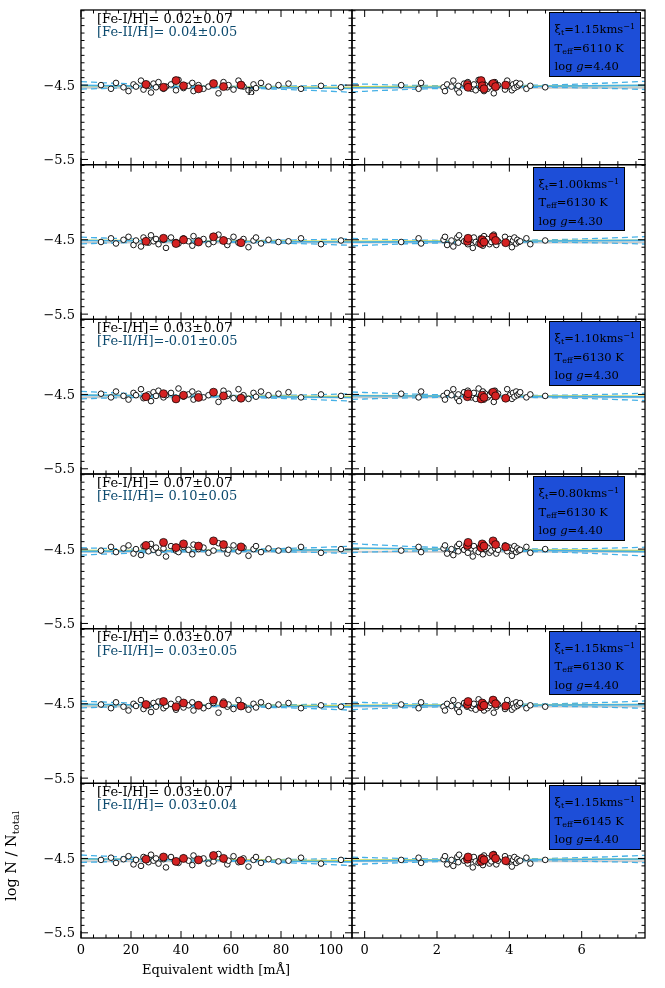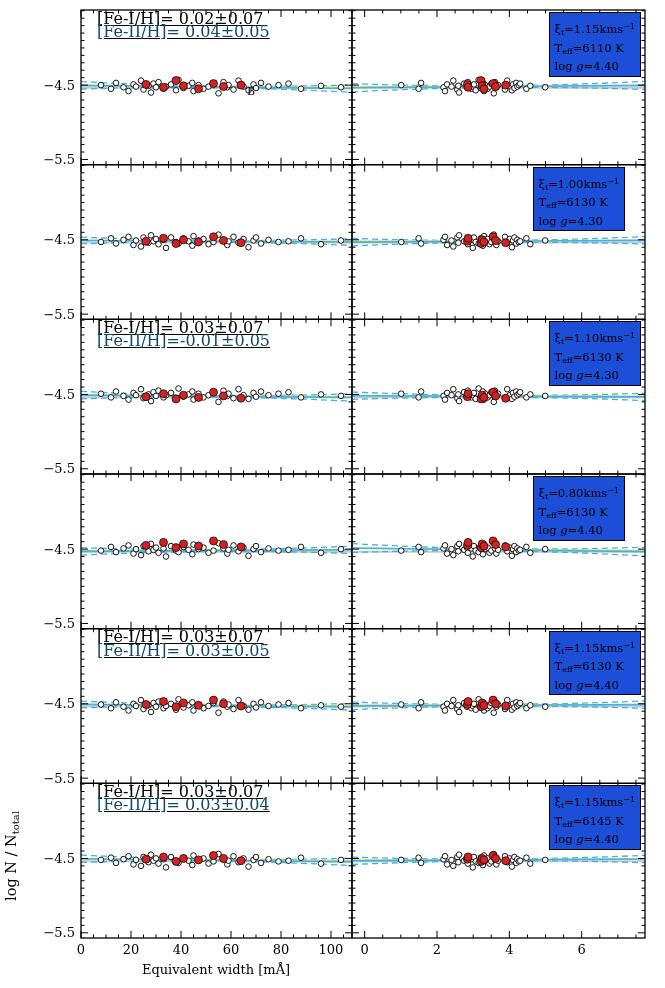--- a/index.html
+++ b/index.html
@@ -1,21 +1,21 @@
 <!DOCTYPE html>
 <html><head>
 <meta charset="utf-8">
 <style>
   html,body{margin:0;padding:0;background:#fff;}
   .fig{position:relative;width:665px;height:988px;background:#ffffff;overflow:hidden;
        font-family:"DejaVu Serif",serif;}
   #plot{position:absolute;left:0;top:0;}
   svg text{font-family:"DejaVu Serif",serif;fill:#000;}
   #overlays{position:absolute;left:0;top:0;width:665px;height:988px;pointer-events:none;}
-  .fe{position:absolute;font-size:16px;line-height:13.5px;white-space:nowrap;text-decoration:underline;}
+  .fe{position:absolute;font-size:13px;line-height:13.5px;white-space:nowrap;}
   .fe1{color:#000;}
   .fe2{color:#0c4a6e;}
   .pbox{position:absolute;background:#1d4ed8;border:1.2px solid #000;
         padding:7px 5px 2px 5px;font-size:11.5px;line-height:14.5px;white-space:nowrap;margin-left:16px;}
   .bsub{font-size:8px;vertical-align:-2px;}
   .bsup{font-size:8px;vertical-align:4px;}
   .it{font-style:italic;}
   .xt{position:absolute;font-size:13px;transform:translateX(-50%);white-space:nowrap;color:#000;}
   #xt-left{left:216px;top:962px;}
   #xt-right{left:498px;top:962px;}
@@ -1749,20 +1749,24 @@
       </div>
       <div class="fe" style="left: 97px; top: 320.834px;">
         <div class="fe1">[Fe-I/H]= 0.03±0.07</div>
         <div class="fe2">[Fe-II/H]=-0.01±0.05</div>
       </div>
       <div class="pbox" style="right: 24px; top: 321.334px;">
         <div><span>ξ</span><span class="bsub">t</span><span>=1.10kms</span><span class="bsup">−1</span></div>
         <div><span>T</span><span class="bsub">eff</span><span>=6130 K</span></div>
         <div><span>log </span><span class="it">g</span><span>=4.30</span></div>
       </div>
+      <div class="fe" style="left: 97px; top: 475.501px;">
+        <div class="fe1">[Fe-I/H]= 0.07±0.07</div>
+        <div class="fe2">[Fe-II/H]= 0.10±0.05</div>
+      </div>
       <div class="pbox" style="right: 40px; top: 476.001px;">
         <div><span>ξ</span><span class="bsub">t</span><span>=0.80kms</span><span class="bsup">−1</span></div>
         <div><span>T</span><span class="bsub">eff</span><span>=6130 K</span></div>
         <div><span>log </span><span class="it">g</span><span>=4.40</span></div>
       </div>
       <div class="fe" style="left: 97px; top: 630.168px;">
         <div class="fe1">[Fe-I/H]= 0.03±0.07</div>
         <div class="fe2">[Fe-II/H]= 0.03±0.05</div>
       </div>
       <div class="pbox" style="right: 24px; top: 630.668px;">

